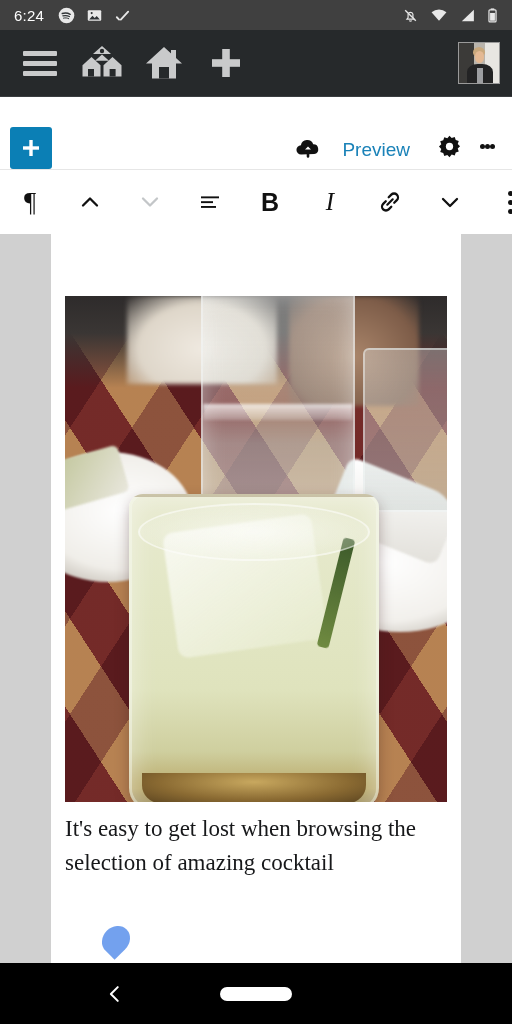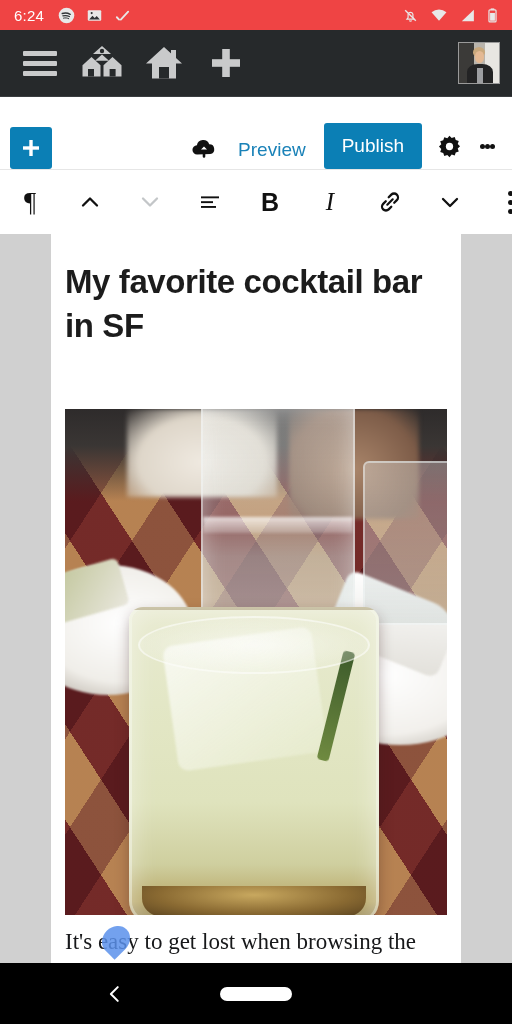--- a/index.html
+++ b/index.html
@@ -16,21 +16,21 @@
     width: 512px; height: 1024px;
     position: relative;
     display: flex;
     flex-direction: column;
     background: #d0d0d0;
   }
 
   
   .statusbar {
     height: 30px;
-    background: #ef4444;
+    background: #404040;
     display: flex;
     align-items: center;
     padding: 0 14px;
     flex: none;
     position: relative;
   }
   .sb-clock {
     color: #fff;
     font-size: 15px;
     letter-spacing: .2px;
@@ -433,21 +433,20 @@
     </button>
     <div class="spacer"></div>
     <div class="cloud-btn">
       <svg width="26" height="22" viewBox="0 0 26 22">
         <path d="M6.2 18.5a4.6 4.6 0 0 1-.3-9.2 6.4 6.4 0 0 1 12.3-1 4.9 4.9 0 0 1 1.1 9.7z" fill="#111"></path>
         <path d="M13 20.5V9.6M13 8.2l-4.2 4.4M13 8.2l4.2 4.4" stroke="#111" stroke-width="2.6" fill="none" stroke-linecap="round"></path>
         <path d="M13 18V10.4l-3 3.2h6l-3-3.2" fill="#fff"></path>
       </svg>
     </div>
     <div class="preview-link">Preview</div>
-    <button class="publish-btn">Publish</button>
     <div class="gear-btn">
       <svg width="25" height="25" viewBox="0 0 24 24">
         <path d="M12 1.6l2.1 2.2 2.9-1 1 2.9 2.9 1-1 2.9 2.2 2.1-2.2 2.1 1 2.9-2.9 1-1 2.9-2.9-1L12 22.4l-2.1-2.2-2.9 1-1-2.9-2.9-1 1-2.9L1.9 12l2.2-2.1-1-2.9 2.9-1 1-2.9 2.9 1z" fill="#111"></path>
         <circle cx="12" cy="12" r="3.5" fill="#fff"></circle>
       </svg>
     </div>
     <div class="kebab-btn">
       <i></i>
       <i></i>
       <i></i>
@@ -506,21 +505,20 @@
       <div class="fmt-btn wide kebab-fmt" style="flex-direction:column;">
         <i></i>
         <i></i>
         <i></i>
       </div>
     </div>
   </div>
 
   <div class="canvas">
     <div class="card">
-      <h1 class="post-title">My favorite cocktail bar in SF</h1>
 
       <div class="post-image">
         <div class="tbl"></div>
         <div class="tbl2"></div>
         <div class="tbl-top"></div>
         <div class="fur"></div>
         <div class="hand"></div>
         <div class="plate-l"></div>
         <div class="napkin-l"></div>
         <div class="plate-r"></div>

